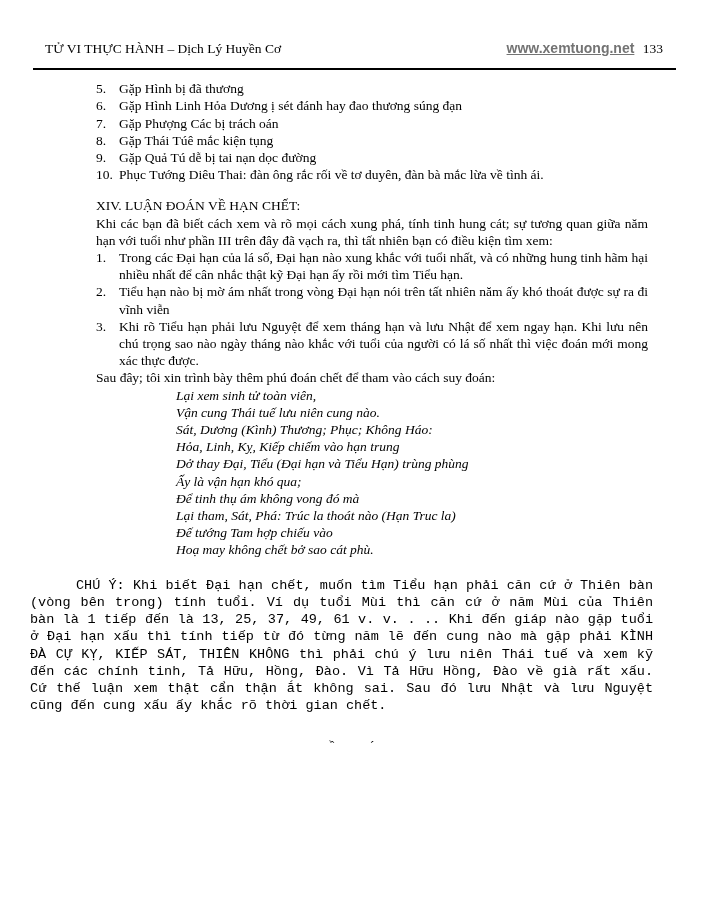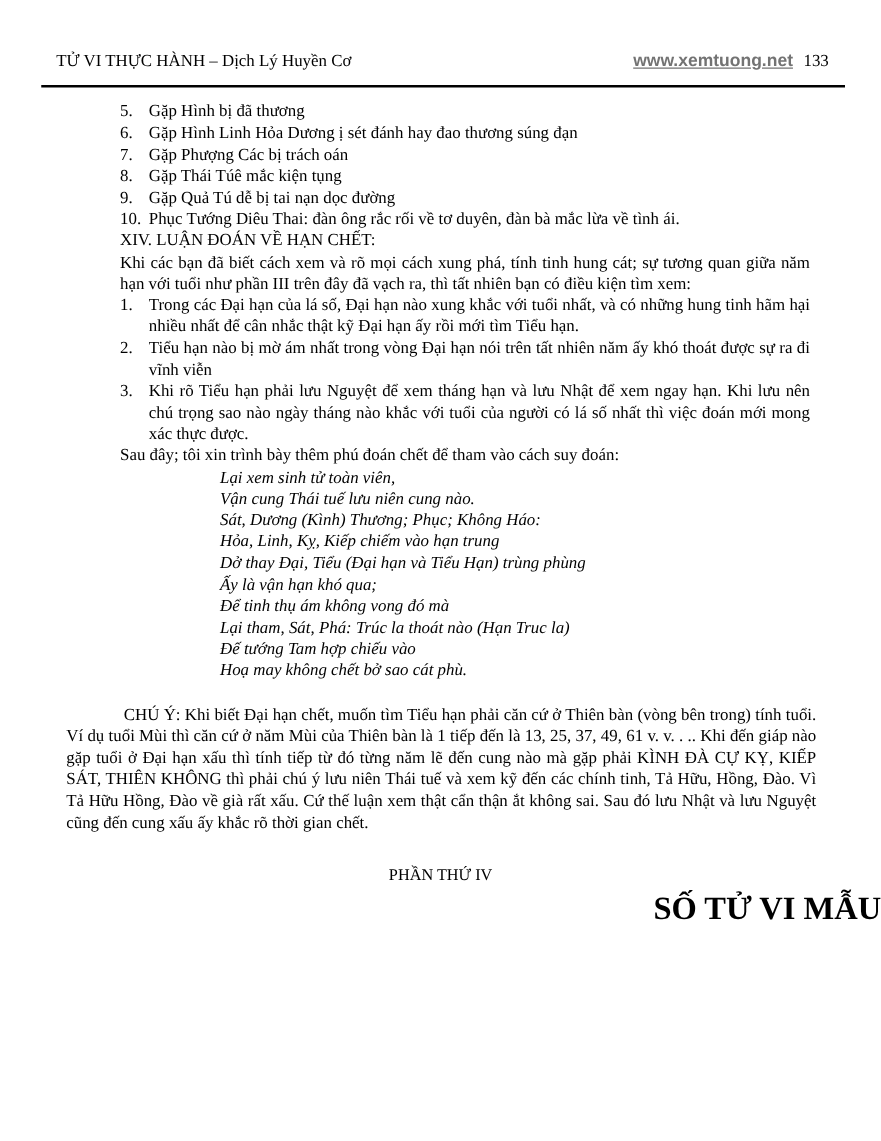--- a/index.html
+++ b/index.html
@@ -26,27 +26,27 @@
   .hdr-page{margin-left:5px;}
   .rule{
     margin:11px 29px 0 33px;height:0;
     border:none;border-top:2px solid #000;
   }
   
   .content{margin:10px 57px 0 96px;}
   .li{display:flex;}
   .li .num{flex:0 0 23px;}
   .li .txt{flex:1;text-align:justify;}
-  .sec-h{}
+  .sec-h{margin-top:14px;}
   .just{text-align:justify;}
   .verses{margin-left:80px;font-style:italic;}
   
   .note{
-    margin:18px 52px 0 53px;
-    text-align:justify;text-indent:46px;
+    margin:18px 52px 0 30px;
+    text-align:justify;text-indent:46px;font-family:Liberation Mono, monospace;
   }
   
   .ph1{margin-top:22px;text-align:center;font-size:13px;line-height:24px;}
   .ph2{text-align:right;font-weight:bold;font-size:26px;line-height:30px;}
   
   table.tbl{
     margin:27px 0 0 58px;
     width:540px;border-collapse:collapse;
     table-layout:fixed;
   }

